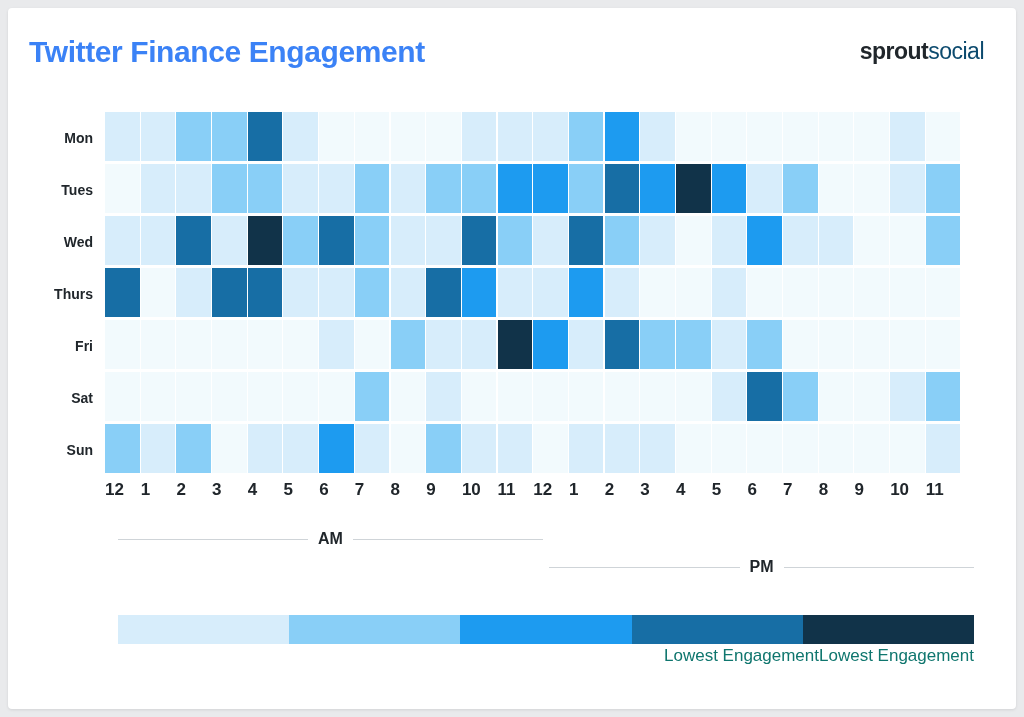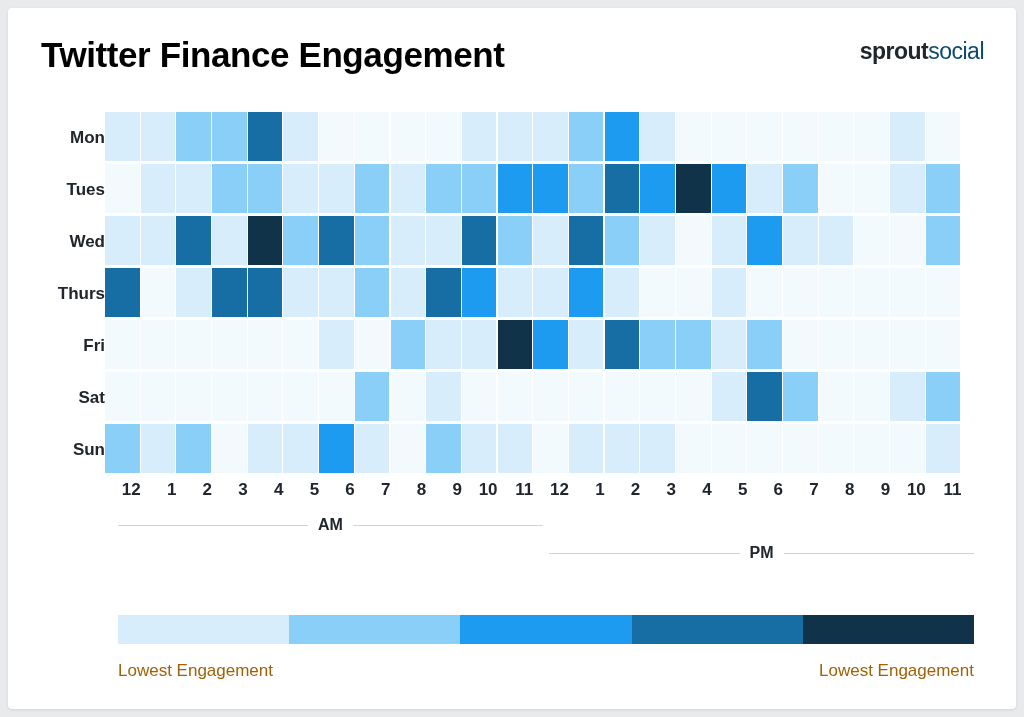--- a/index.html
+++ b/index.html
@@ -26,25 +26,25 @@
   }
   
   #header {
     position: absolute;
     left: 0; top: 0;
     width: 1008px;
     height: 78px;
   }
   #title {
     position: absolute;
-    left: 33px;
+    left: 21px;
     top: 27px;
-    font-size: 35px;
-    font-weight: bold;
-    color: #000000;
+    font-size: 30px;
+    font-weight: bold;
+    color: #3b82f6;
     letter-spacing: -0.4px;
     white-space: nowrap;
   }
   #logo {
     position: absolute;
     right: 32px;
     top: 30px;
     font-size: 23px;
     white-space: nowrap;
     letter-spacing: -0.5px;
@@ -62,22 +62,22 @@
   .row {
     position: relative;
     height: 52px;
     white-space: nowrap;
     font-size: 0;
   }
   .row-label {
     display: inline-block;
     width: 97px;
     text-align: right;
-    padding-right: 0;
-    font-size: 17px;
+    padding-right: 12px;
+    font-size: 14px;
     font-weight: bold;
     color: #20262b;
     vertical-align: top;
     line-height: 52px;
     box-sizing: border-box;
   }
   .cells {
     display: inline-block;
     vertical-align: top;
     font-size: 0;
@@ -101,29 +101,29 @@
     position: absolute;
     left: 0;
     top: 472px;
     width: 1008px;
     font-size: 0;
   }
   #xaxis .spacer { display: inline-block; width: 97px; }
   .xtick {
     display: inline-block;
     width: 35.7px;
-    text-align: right;
+    text-align: left;
     font-size: 17px;
     font-weight: bold;
     color: #20262b;
   }
   #ampm {
     position: absolute;
     left: 0;
-    top: 506px;
+    top: 520px;
     width: 894px;
     height: 26px;
     padding-left: 11px;
   }
   .ampm-group {
     position: absolute;
     top: 0;
     height: 22px;
     display: flex;
     align-items: center;
@@ -151,24 +151,24 @@
     width: 856px;
   }
   #legend-bar {
     display: flex;
     width: 856px;
     height: 29px;
   }
   #legend-bar div { flex: 1 1 0; }
   #legend-labels {
     display: flex;
-    justify-content: space-between;
-    margin-top: 17px;
+    justify-content: flex-end;
+    margin-top: 2px;
     font-size: 17px;
-    color: #a16207;
+    color: #0f766e;
   }
 </style>
 </head>
 <body>
 
 <div id="card">
 
   <div id="header">
     <div id="title">Twitter Finance Engagement</div>
     <div id="logo">

